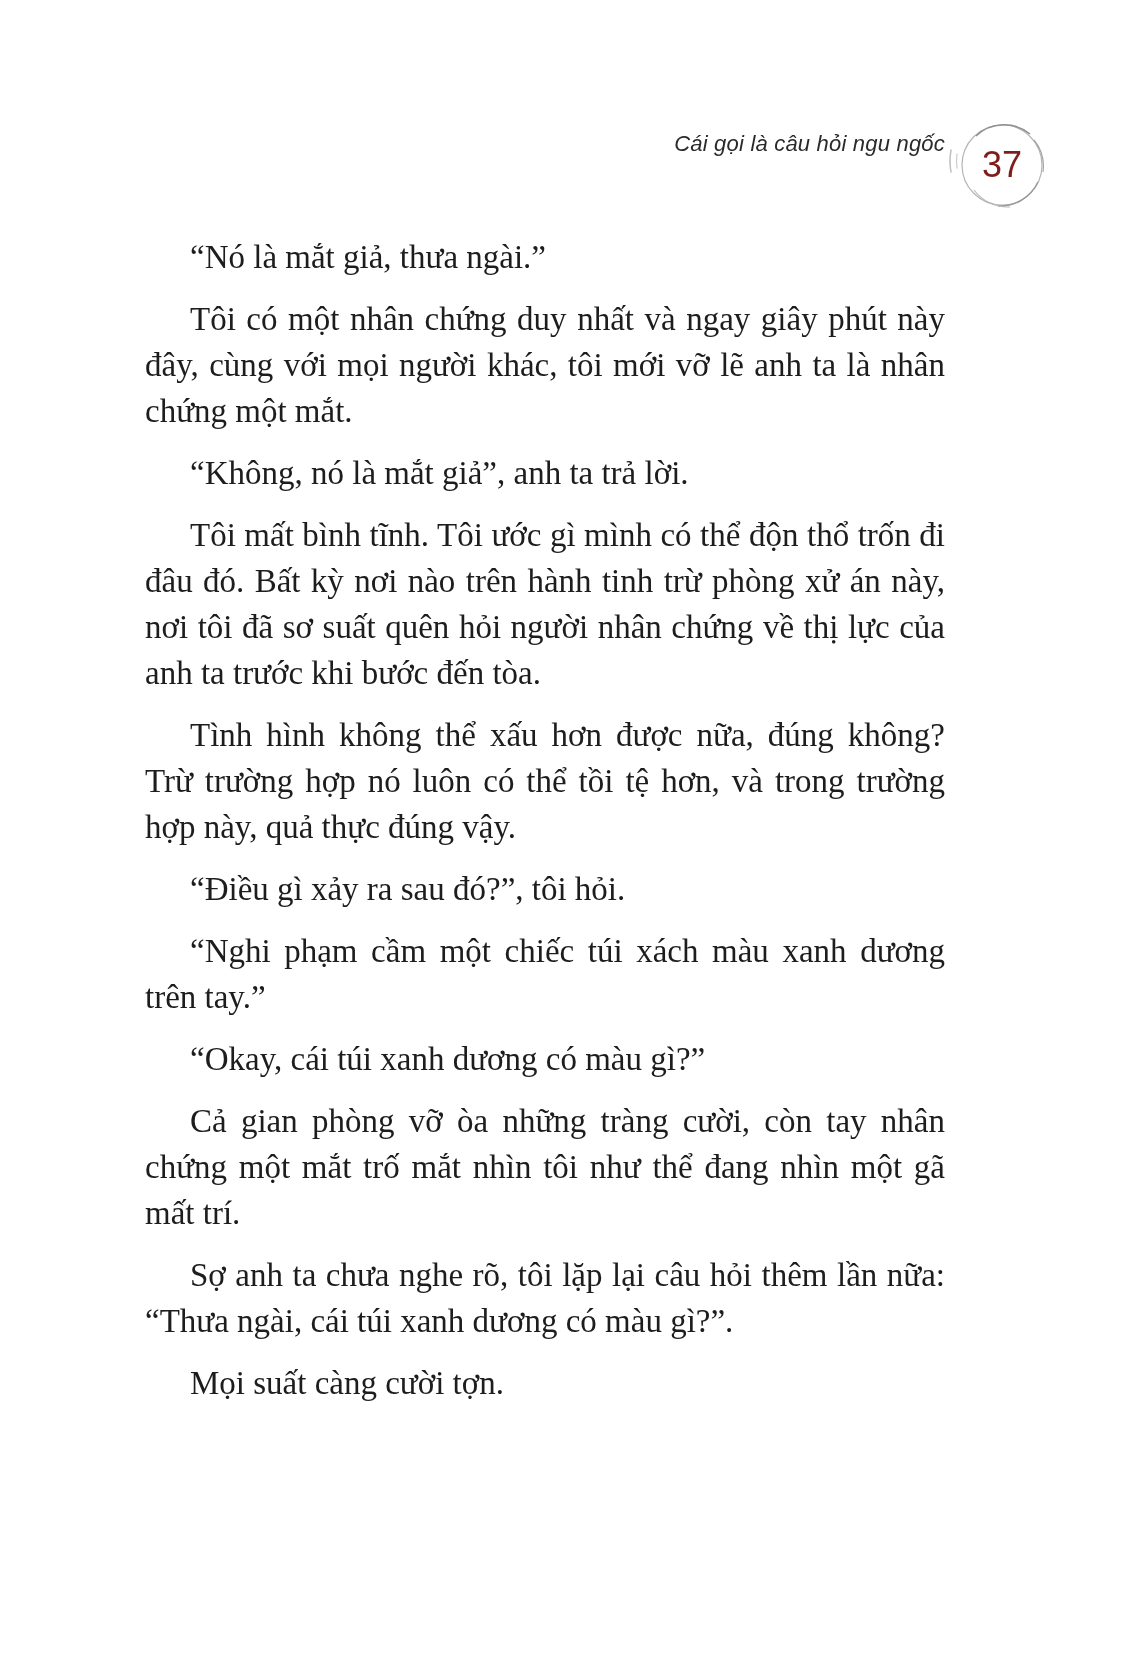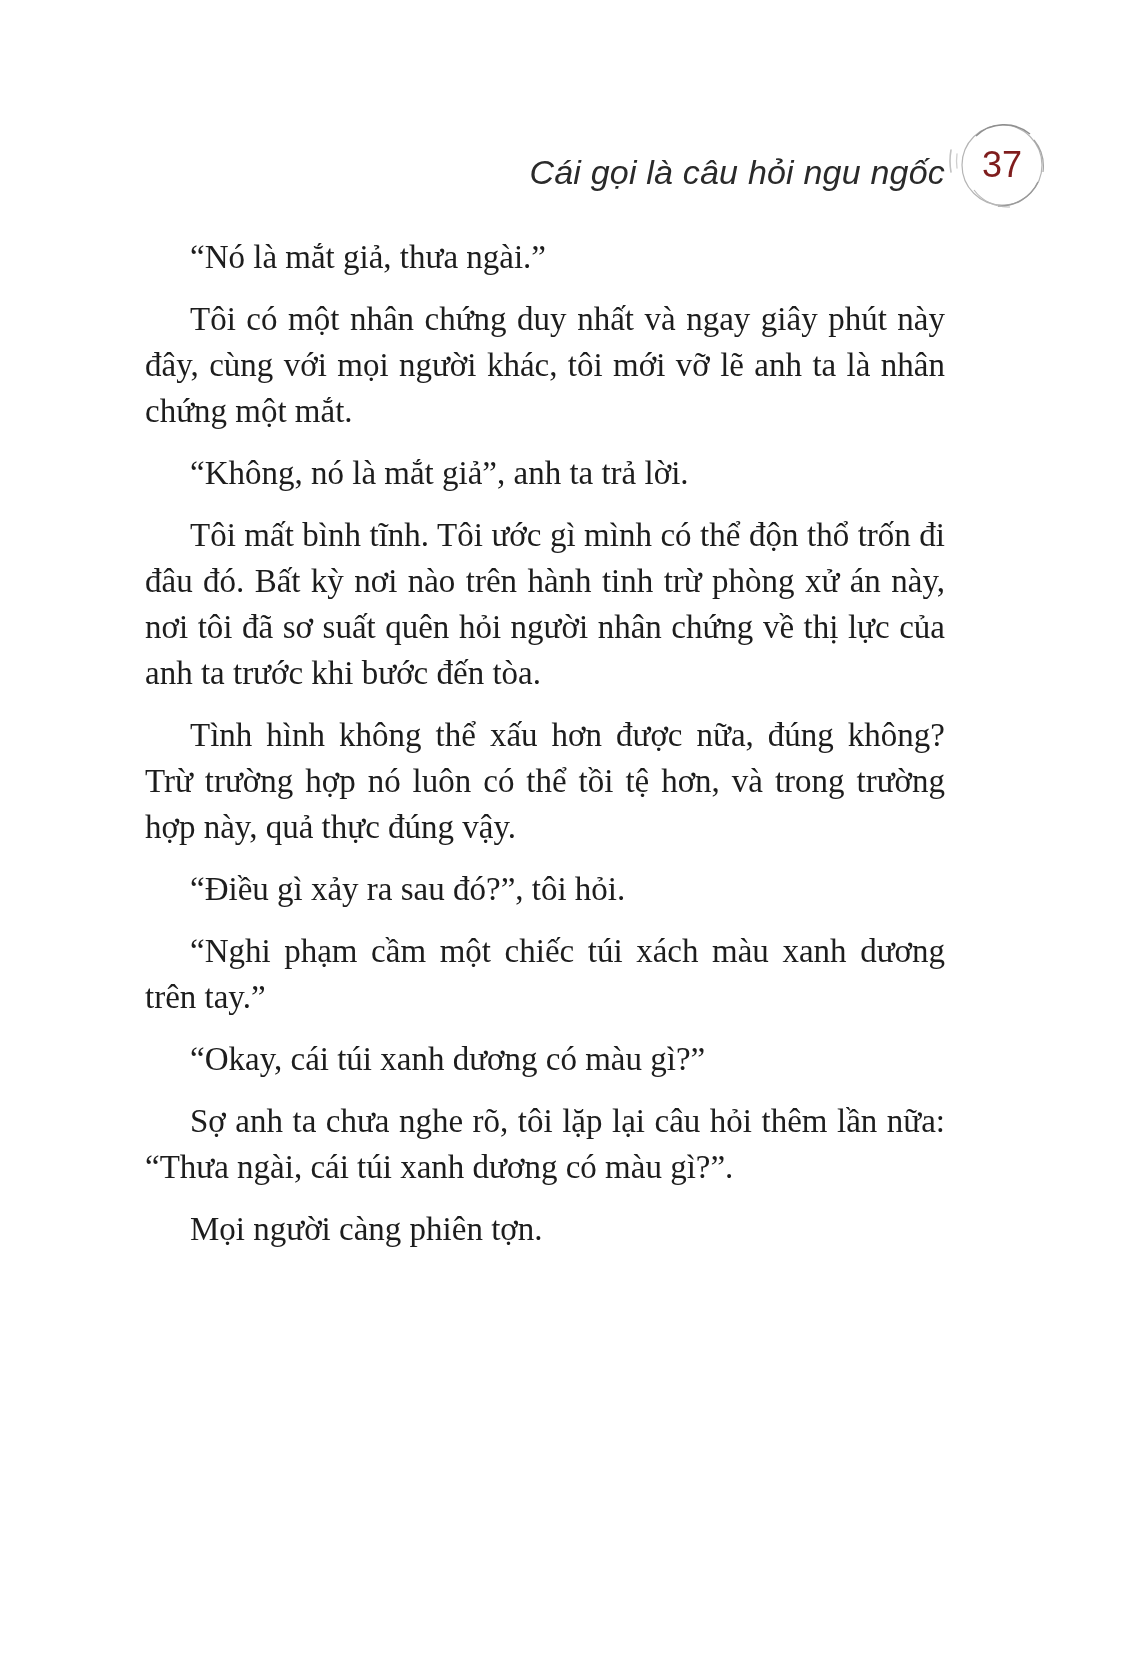--- a/index.html
+++ b/index.html
@@ -13,27 +13,27 @@
     height: 1662px;
     margin: 0 auto;
     background: #ffffff;
     overflow: hidden;
     font-family: "Liberation Serif", serif;
   }
 
   
   .running-title {
     position: absolute;
-    top: 154px;
+    top: 126px;
     left: 145px;
     width: 800px;
     text-align: right;
     font-family: "Liberation Sans", sans-serif;
     font-style: italic;
-    font-size: 34px;
+    font-size: 22px;
     line-height: 36px;
     color: #2a2a2a;
     letter-spacing: 0.2px;
   }
   .header-tick {
     position: absolute;
     left: 947px;
     top: 144px;
   }
   .page-number-badge {
@@ -107,17 +107,18 @@
 
   <div class="page-body">
     <p>“Nó là mắt giả, thưa ngài.”</p>
     <p>Tôi có một nhân chứng duy nhất và ngay giây phút này đây, cùng với mọi người khác, tôi mới vỡ lẽ anh ta là nhân chứng một mắt.</p>
     <p>“Không, nó là mắt giả”, anh ta trả lời.</p>
     <p>Tôi mất bình tĩnh. Tôi ước gì mình có thể độn thổ trốn đi đâu đó. Bất kỳ nơi nào trên hành tinh trừ phòng xử án này, nơi tôi đã sơ suất quên hỏi người nhân chứng về thị lực của anh ta trước khi bước đến tòa.</p>
     <p>Tình hình không thể xấu hơn được nữa, đúng không? Trừ trường hợp nó luôn có thể tồi tệ hơn, và trong trường hợp này, quả thực đúng vậy.</p>
     <p>“Điều gì xảy ra sau đó?”, tôi hỏi.</p>
     <p>“Nghi phạm cầm một chiếc túi xách màu xanh dương trên tay.”</p>
     <p>“Okay, cái túi xanh dương có màu gì?”</p>
+    <p>Cả gian phòng vỡ òa những tràng cười, còn tay nhân chứng một mắt trố mắt nhìn tôi như thể đang nhìn một gã mất trí.</p>
     <p>Sợ anh ta chưa nghe rõ, tôi lặp lại câu hỏi thêm lần nữa: “Thưa ngài, cái túi xanh dương có màu gì?”.</p>
-    <p>Mọi người càng phiên tợn.</p>
+    <p>Mọi suất càng cười tợn.</p>
   </div>
 
 </div>
 
 </body></html>

